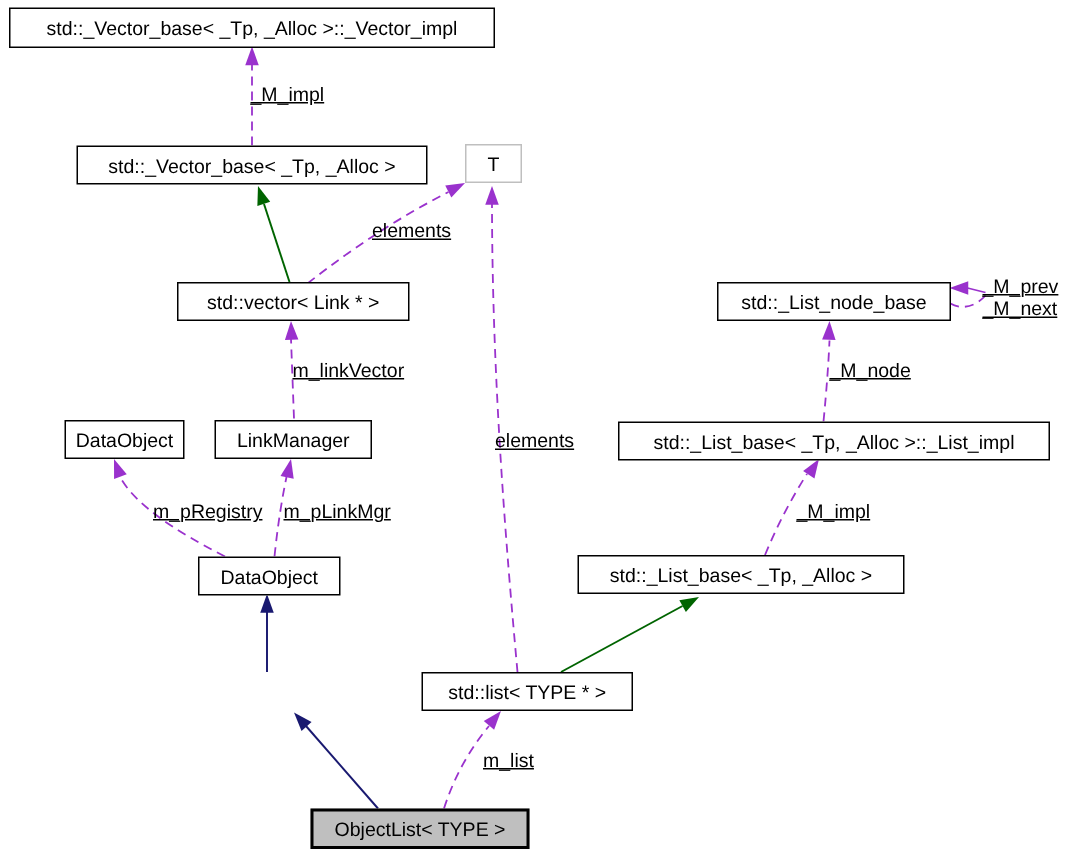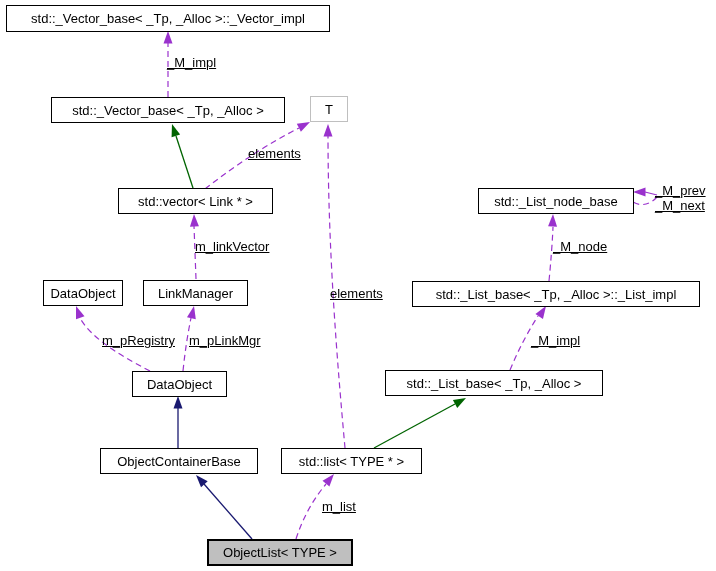--- a/index.html
+++ b/index.html
@@ -74,21 +74,20 @@
   <div class="node" style="left:6px;top:5px;width:324px;height:27px">std::_Vector_base&lt; _Tp, _Alloc &gt;::_Vector_impl</div>
   <div class="node" style="left:51px;top:97px;width:234px;height:26px">std::_Vector_base&lt; _Tp, _Alloc &gt;</div>
   <div class="node template" style="left:310px;top:96px;width:38px;height:26px">T</div>
   <div class="node" style="left:478px;top:188px;width:156px;height:26px">std::_List_node_base</div>
   <div class="node" style="left:118px;top:188px;width:155px;height:26px">std::vector&lt; Link * &gt;</div>
   <div class="node" style="left:43px;top:280px;width:80px;height:26px">DataObject</div>
   <div class="node" style="left:143px;top:280px;width:105px;height:26px">LinkManager</div>
   <div class="node" style="left:412px;top:281px;width:288px;height:26px">std::_List_base&lt; _Tp, _Alloc &gt;::_List_impl</div>
   <div class="node" style="left:132px;top:371px;width:95px;height:26px">DataObject</div>
   <div class="node" style="left:385px;top:370px;width:218px;height:26px">std::_List_base&lt; _Tp, _Alloc &gt;</div>
-  <div class="node" style="left:100px;top:448px;width:158px;height:26px">ObjectContainerBase</div>
   <div class="node" style="left:281px;top:448px;width:141px;height:26px">std::list&lt; TYPE * &gt;</div>
   <div class="node focus" style="left:207px;top:539px;width:146px;height:27px">ObjectList&lt; TYPE &gt;</div>
 
   <div class="elabel" style="left:167px;top:55px">_M_impl</div>
   <div class="elabel" style="left:248px;top:146px">elements</div>
   <div class="elabel" style="left:195px;top:239px">m_linkVector</div>
   <div class="elabel" style="left:330px;top:286px">elements</div>
   <div class="elabel" style="left:102px;top:333px">m_pRegistry</div>
   <div class="elabel" style="left:189px;top:333px">m_pLinkMgr</div>
   <div class="elabel" style="left:655px;top:183px">_M_prev</div>

